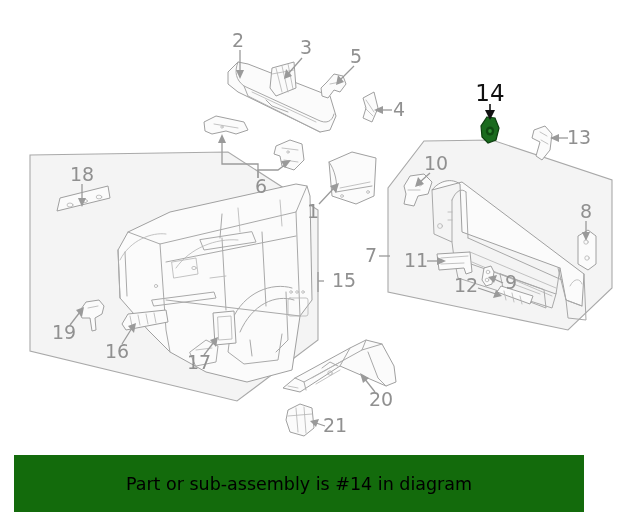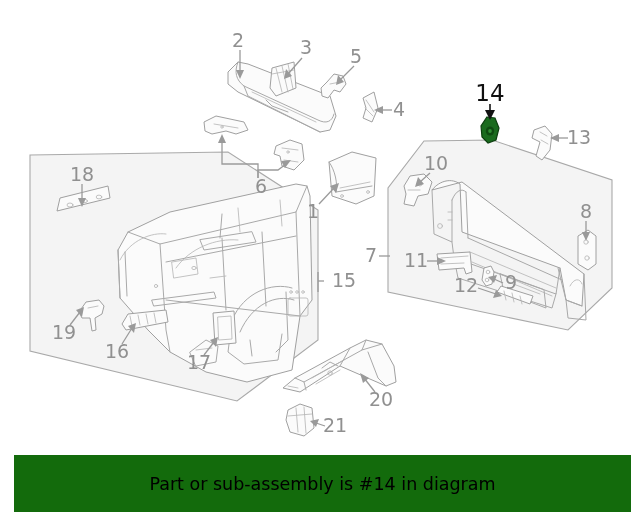--- a/index.html
+++ b/index.html
@@ -33,21 +33,21 @@
     font-family:"DejaVu Sans", sans-serif;
     fill:#101010;
     font-size:23px;
     dominant-baseline:middle;
   }
 
   
   #banner{
     position:absolute;
     left:14px;top:455px;
-    width:617px;height:57px;
+    width:570px;height:57px;
     background:#136b0c;
     display:flex;
     flex-direction:column;
     align-items:center;
     justify-content:center;
     box-sizing:border-box;
   }
   #banner .bline{
     color:#000000;
     font-family:"DejaVu Sans", sans-serif;

